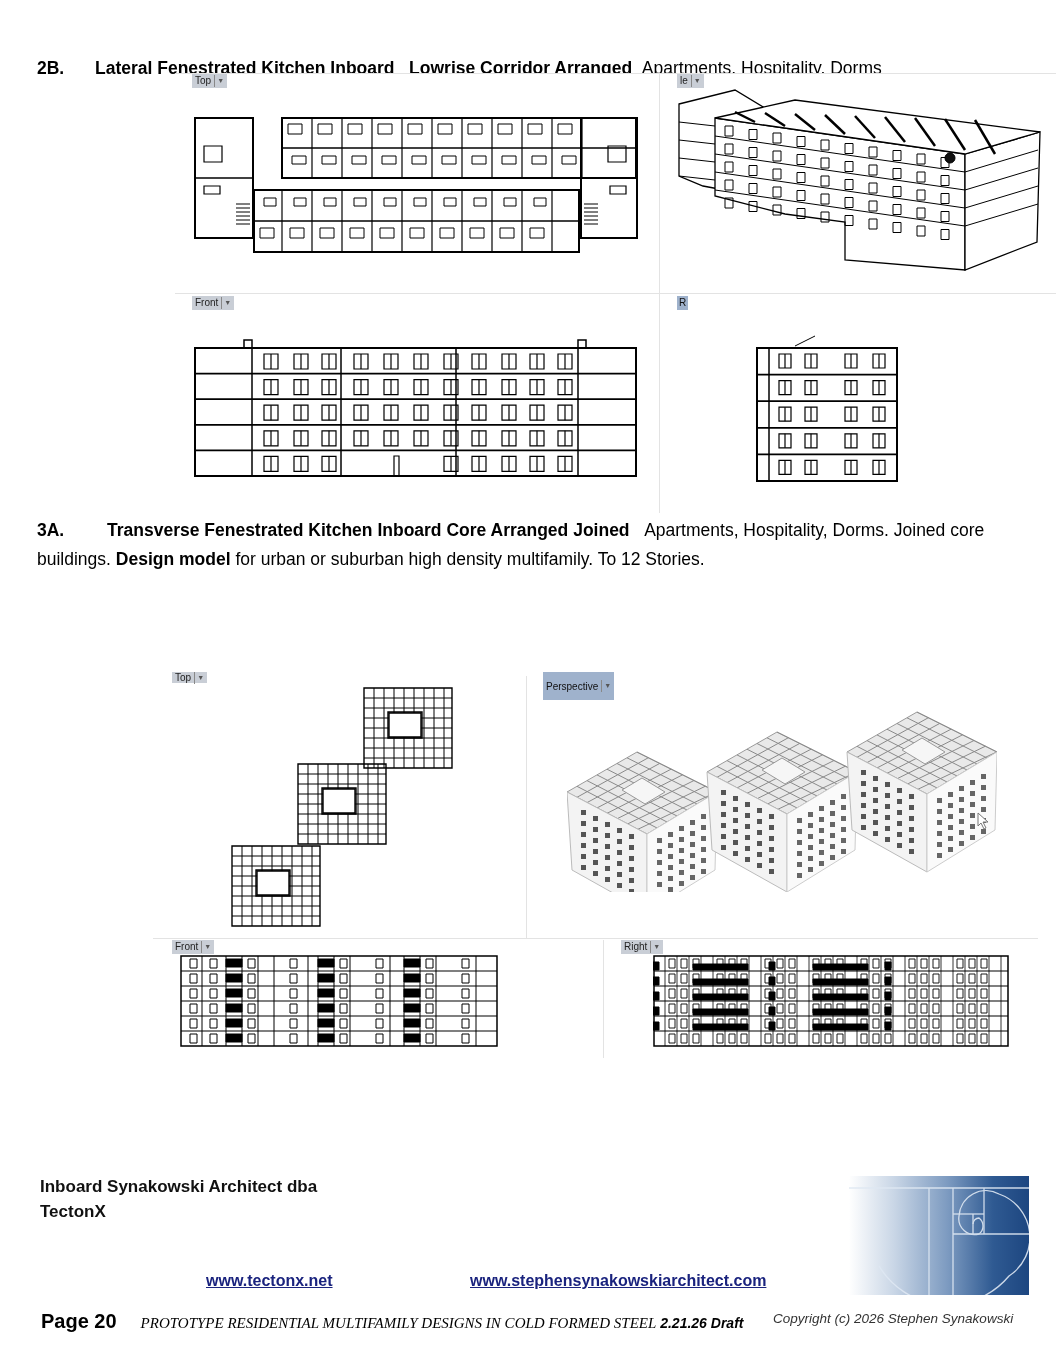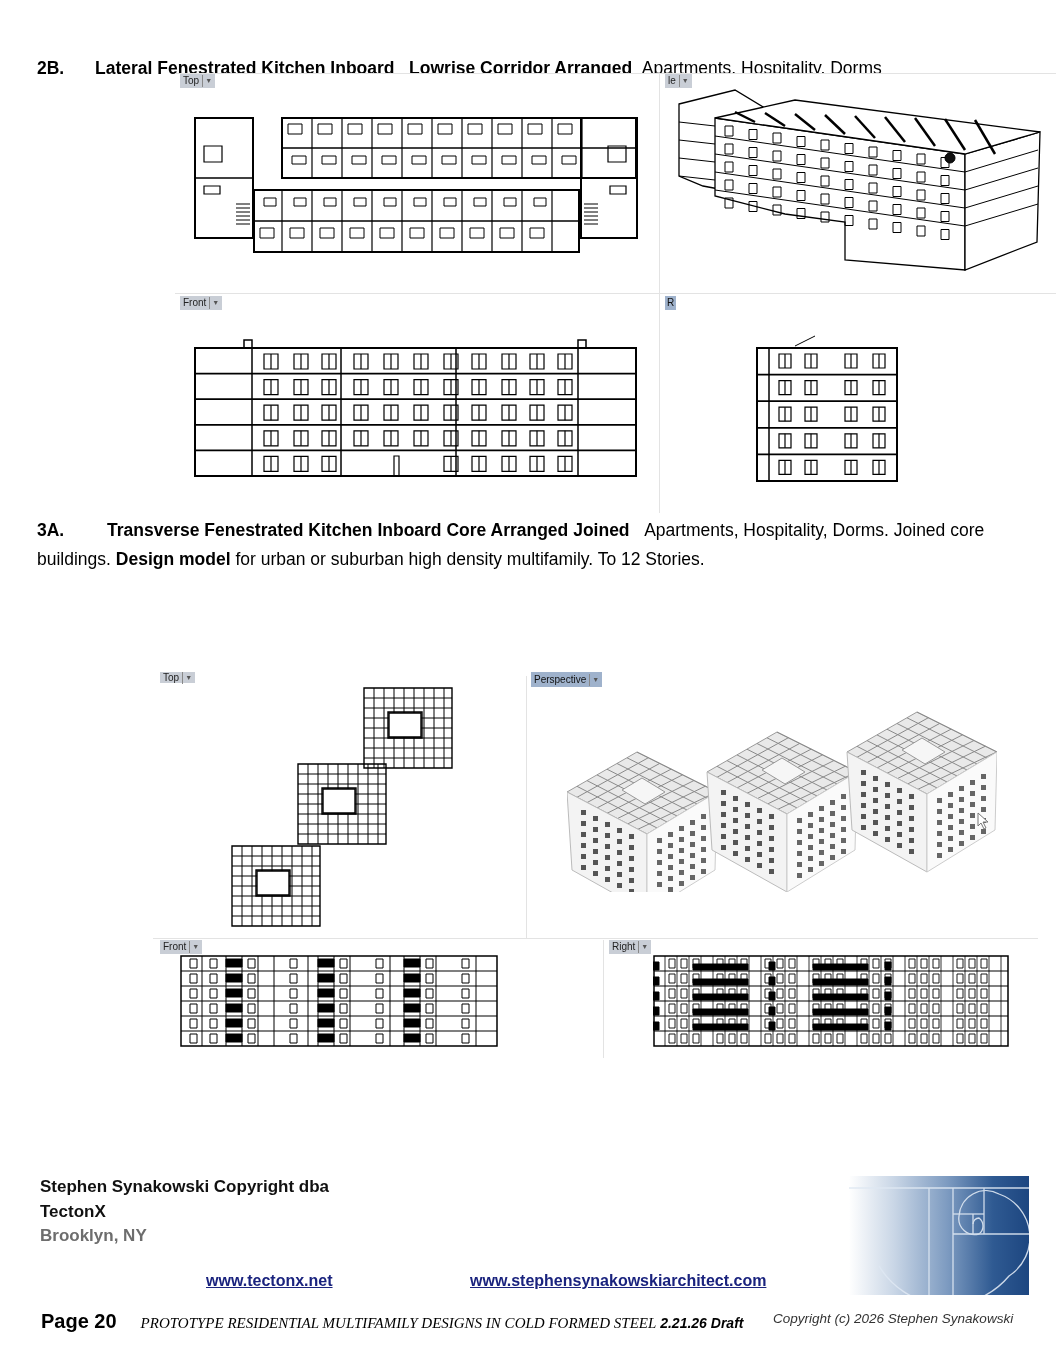--- a/index.html
+++ b/index.html
@@ -4,21 +4,21 @@
 <style>
   html, body { margin: 0; padding: 0; background: #ffffff; }
   body { width: 1056px; height: 1350px; position: relative; overflow: hidden;
          font-family: "Liberation Sans", sans-serif; color: #000; }
   .heading { position: absolute; left: 37px; font-size: 17.5px; line-height: 24px; white-space: nowrap; }
   .heading b { font-weight: bold; }
   .h-num { display: inline-block; font-weight: bold; }
   .plain { font-weight: normal; }
 
   .vp { position: absolute; background: #fff; }
-  .vp-label { position: absolute; left: 4px; top: 0; height: 14px; font-size: 10px; line-height: 14px;
+  .vp-label { position: absolute; left: 16px; top: 0; height: 14px; font-size: 10px; line-height: 14px;
               background: #c9ced6; color: #222; padding: 0 3px; white-space: nowrap; display: flex; align-items: center; }
   .vp-label.active { background: #9fb2cc; color: #111; }
   .vp-label .dd { display: inline-block; margin-left: 3px; padding-left: 2px; border-left: 1px solid #888;
                   font-size: 7px; color: #555; line-height: 12px; }
   .vline { position: absolute; width: 1px; background: #e3e3e3; }
   .hline { position: absolute; height: 1px; background: #e3e3e3; }
   svg.draw { position: absolute; }
   svg.draw * { vector-effect: non-scaling-stroke; }
 
   .footer-block { position: absolute; left: 40px; top: 1175px; font-size: 17px; line-height: 24.5px; font-weight: bold; }
@@ -493,21 +493,21 @@
         <line x1="6" y1="200" x2="94" y2="200" stroke-width="1"></line>
         <line x1="6" y1="210" x2="94" y2="210" stroke-width="1"></line>
         <line x1="6" y1="220" x2="94" y2="220" stroke-width="1"></line>
         <line x1="6" y1="230" x2="94" y2="230" stroke-width="1"></line>
         <rect x="31" y="185" width="32" height="24" fill="#fff" stroke="#000"></rect>
       </g>
   </svg>
 </div>
 
 <div class="vp" style="left:527px;top:672px;width:511px;height:264px;">
-  <div class="vp-label active" style="height:15px;line-height:9px;">
+  <div class="vp-label active" style="height:28px;line-height:9px;">
     <span>Perspective</span>
       <span class="dd">▼</span>
   </div>
   <svg class="draw" style="left:40px;top:30px;" width="430" height="190" viewBox="0 0 430 190">
     <g id="persp3a">
         <polygon points="0,90 70,50 150,90 80,132" fill="#e9e9e9" stroke="#9a9a9a" stroke-width="1"></polygon>
         <line x1="10" y1="84.3" x2="90" y2="126" stroke="#8a8a8a" stroke-width="1"></line>
         <line x1="8.7" y1="96" x2="81.4" y2="55.7" stroke="#8a8a8a" stroke-width="1"></line>
         <line x1="20" y1="78.6" x2="100" y2="120" stroke="#8a8a8a" stroke-width="1"></line>
         <line x1="17.4" y1="102" x2="92.8" y2="61.4" stroke="#8a8a8a" stroke-width="1"></line>
@@ -1035,23 +1035,22 @@
         <rect x="268" y="80" width="6" height="9" fill="none" stroke-width="0.9"></rect>
         <rect x="280" y="80" width="6" height="9" fill="none" stroke-width="0.9"></rect>
         <rect x="304" y="80" width="6" height="9" fill="none" stroke-width="0.9"></rect>
         <rect x="316" y="80" width="6" height="9" fill="none" stroke-width="0.9"></rect>
         <rect x="328" y="80" width="6" height="9" fill="none" stroke-width="0.9"></rect>
       </g>
   </svg>
 </div>
 
 <div class="footer-block">
-  <div class="dark">Stephen Synakowski Copyright dba</div>
+  <div class="dark">Inboard Synakowski Architect dba</div>
   <div class="dark">TectonX</div>
-  <div class="grey">Brooklyn, NY</div>
 </div>
 <a class="link" style="left:206px;top:1272px;">www.tectonx.net</a>
 <a class="link" style="left:470px;top:1272px;">www.stephensynakowskiarchitect.com</a>
 
 <div class="logo">
   <svg width="180" height="119" viewBox="0 0 180 119" style="position:absolute;left:0;top:0;">
     <g fill="none" stroke="#dfe8f3" stroke-width="1.3" opacity="0.9">
       <line x1="0" y1="12" x2="180" y2="12"></line>
       <line x1="104" y1="12" x2="104" y2="119"></line>
       <line x1="104" y1="58" x2="180" y2="58"></line>

